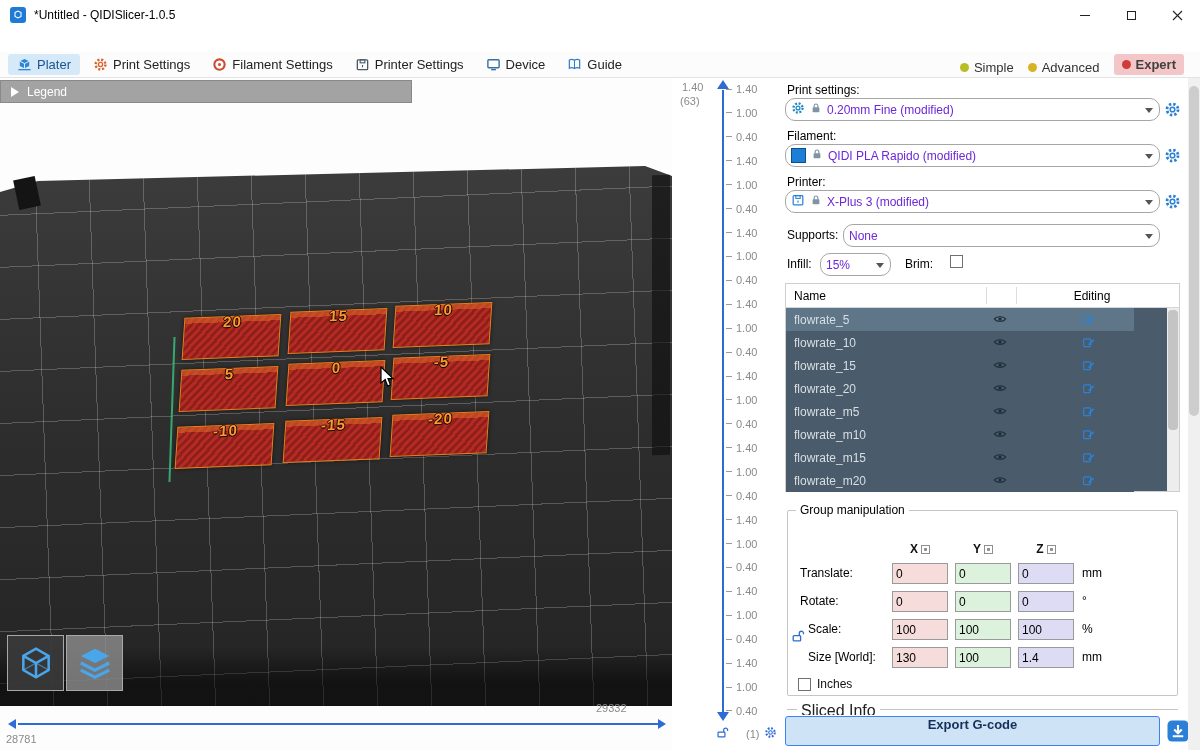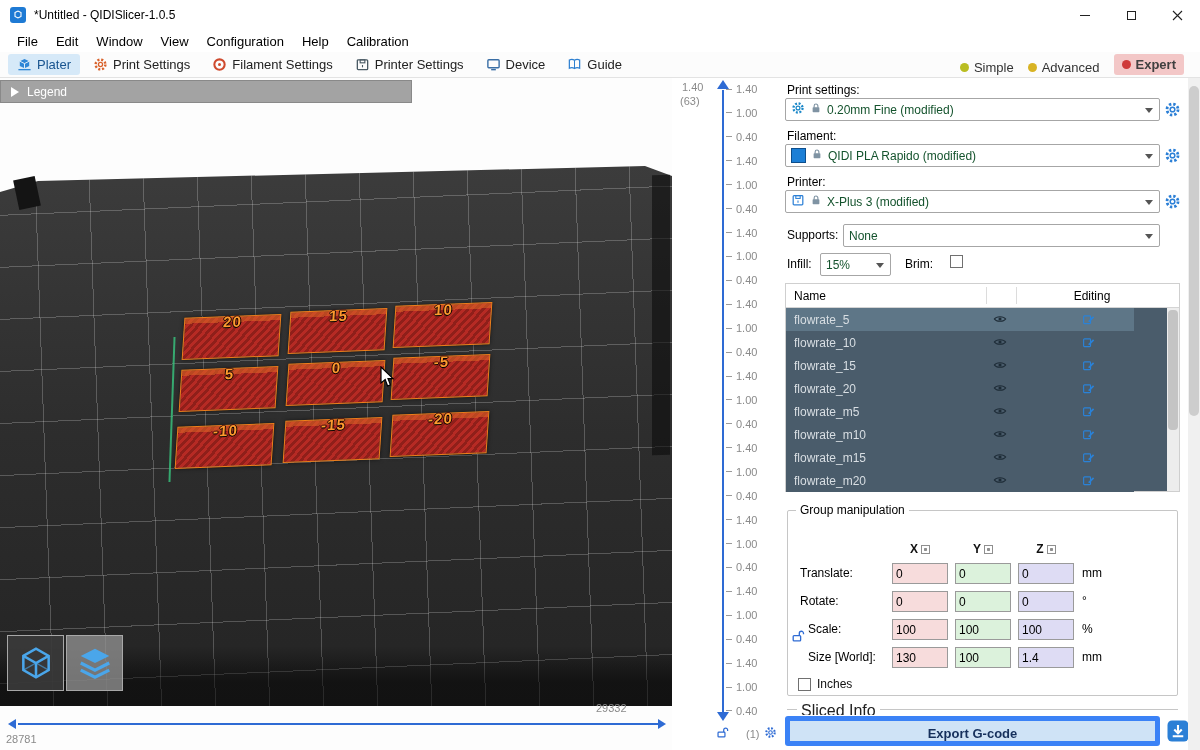--- a/index.html
+++ b/index.html
@@ -87,21 +87,21 @@
   .ticks { position:absolute; left:54px; top:5px; width:56px; height:634px; display:flex; flex-direction:column; justify-content:space-between; }
   .tick { display:flex; align-items:center; height:12px; font-size:11px; color:#8a8a8a; }
   .tick .dash { width:6px; height:1px; background:#9a9a9a; margin-right:4px; }
   .sl-lock { position:absolute; left:44px; top:648px; color:#2e6bd4; }
   .sl-bot-num { position:absolute; left:74px; top:650px; font-size:11px; color:#8a8a8a; }
   .sl-gear { position:absolute; left:92px; top:648px; color:#2e6bd4; }
 
   
   .sidebar { position:absolute; left:785px; top:78px; width:403px; height:672px; background:#fff; }
   .sb-label { position:absolute; font-size:12px; color:#000; }
-  .combo { position:absolute; height:23px; background:#fff; border:1px solid #a6a6a6; border-radius:2px; display:flex; align-items:center; gap:5px; padding:0 18px 0 5px; font-size:12px; color:#14532d; }
+  .combo { position:absolute; height:23px; background:#fff; border:1px solid #a6a6a6; border-radius:10px; display:flex; align-items:center; gap:5px; padding:0 18px 0 5px; font-size:12px; color:#6d28d9; }
   .combo .chev { position:absolute; right:6px; top:9px; width:0; height:0; border-left:4px solid transparent; border-right:4px solid transparent; border-top:5px solid #555; }
   .combo .swatch { width:15px; height:15px; background:#1c7fd6; border:1px solid #0d4e8c; }
   .combo .ctext { white-space:nowrap; overflow:hidden; }
   .gearbtn { position:absolute; color:#2b7fd6; }
   .lock-gray { color:#7f93a3; }
   .gear-teal { color:#1a87c8; }
   .printer-blue { color:#2b7fd6; }
 
   .olist { position:absolute; left:0; top:205px; width:395px; height:209px; border:1px solid #cfcfcf; background:#4a5c6b; }
   .olist-header { position:absolute; left:0; top:0; width:393px; height:24px; background:#fff; border-bottom:1px solid #d4d4d4; }
@@ -129,21 +129,21 @@
   .gin.gz { background:#dedcf4; }
   .gunit { position:absolute; left:294px; font-size:12px; color:#000; }
   .gm-lock { position:absolute; left:3px; top:118px; color:#2e6bd4; }
   .cb { display:inline-block; width:13px; height:13px; border:1px solid #707070; background:#fff; vertical-align:middle; }
   .inches { position:absolute; left:10px; top:166px; display:flex; align-items:flex-end; gap:6px; font-size:12px; }
 
   .sliced { position:absolute; left:2px; top:624px; width:391px; height:13px; overflow:hidden; }
   .sliced .sline { position:absolute; left:0; right:0; top:7px; height:1px; background:#c6c6c6; }
   .sliced .flegend2 { position:absolute; left:10px; top:0; background:#fff; padding:0 4px; font-size:16px; color:#222; }
 
-  .export { position:absolute; left:0; top:638px; width:375px; height:30px; background:#cfe3f6; border:5px solid #3b82f6; border-radius:3px; display:flex; align-items:flex-end; justify-content:center; font-weight:bold; font-size:13px; color:#16305c; }
+  .export { position:absolute; left:0; top:638px; width:375px; height:30px; background:#cfe3f6; border:1px solid #3b82f6; border-radius:3px; display:flex; align-items:flex-start; justify-content:center; font-weight:bold; font-size:13px; color:#16305c; }
   .export-icon { position:absolute; left:381px; top:641px; color:#2b7fd6; }
 
   .vscroll { position:absolute; left:1188px; top:78px; width:12px; height:672px; background:#f0f0f0; }
   .vscroll .thumb { position:absolute; left:1px; top:8px; width:10px; height:330px; background:#cdcdcd; border-radius:5px; }
 </style>
 </head>
 <body>
 
 <svg width="0" height="0" style="position:absolute">
   <defs>
@@ -224,29 +224,20 @@
           <div class="max-glyph"></div>
         </div>
       <div class="winbtn">
         <svg width="11" height="11" viewBox="0 0 11 11">
             <path d="M1 1l9 9M10 1l-9 9" stroke="#222" stroke-width="1.1"></path>
           </svg>
       </div>
     </div>
   </div>
 
-  <div class="menubar">
-    <span class="menu-item">File</span>
-    <span class="menu-item">Edit</span>
-    <span class="menu-item">Window</span>
-    <span class="menu-item">View</span>
-    <span class="menu-item">Configuration</span>
-    <span class="menu-item">Help</span>
-    <span class="menu-item">Calibration</span>
-  </div>
 
   <div class="tabbar">
     <div class="tab active">
       <span class="ti">
           <svg width="15" height="15">
             <use href="#i-plater"></use>
           </svg>
         </span>
       <span>Plater</span>
     </div>

